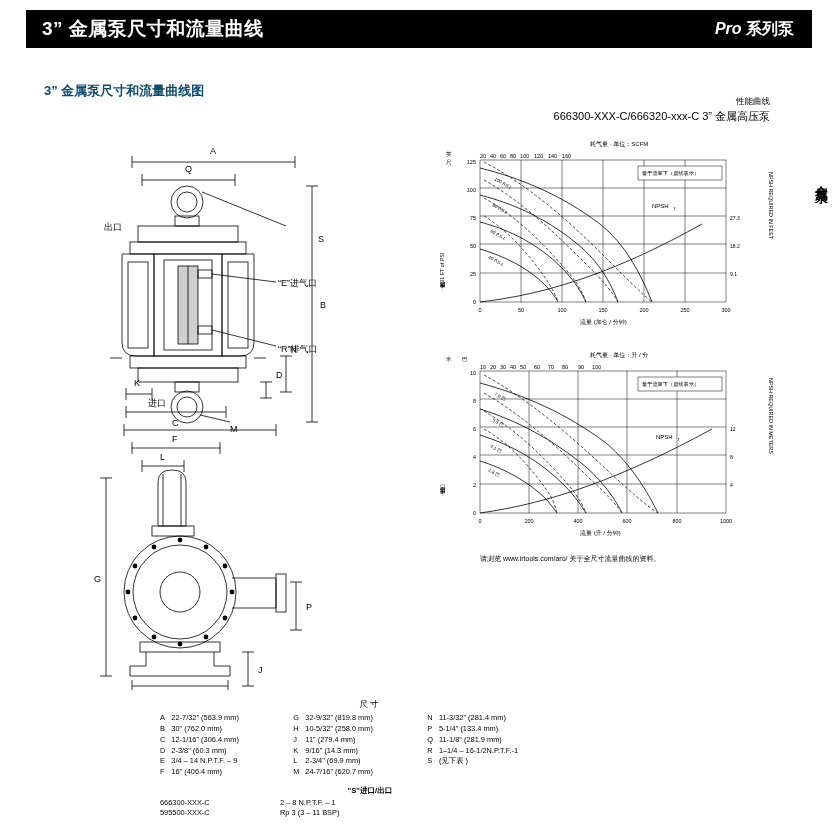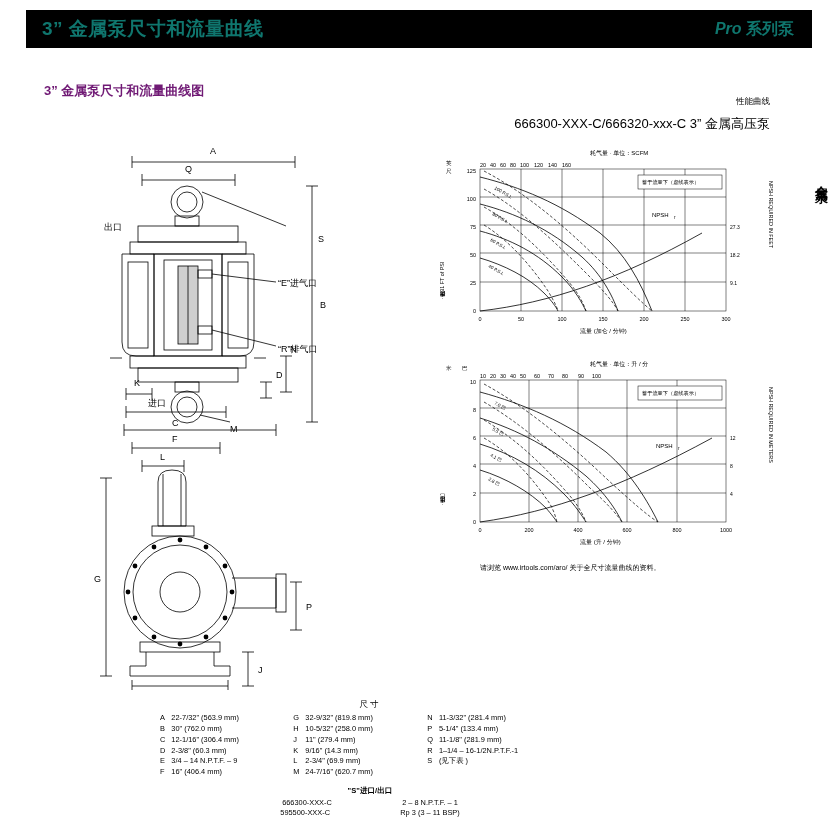--- a/index.html
+++ b/index.html
@@ -8,71 +8,71 @@
     width: 838px; height: 829px;
     background: #ffffff;
     font-family: "Liberation Sans", sans-serif;
     color: #000;
     position: relative;
     overflow: hidden;
   }
   
   .header {
     position: absolute; left: 26px; top: 10px; width: 786px; height: 38px;
-    background: #000; color: #0f766e;
+    background: #000; color: #ffffff;
     display: flex; align-items: center; justify-content: space-between;
     padding: 0 18px 0 16px;
   }
   .header .title { font-size: 19px; font-weight: bold; letter-spacing: .5px; }
   .header .right { font-size: 16px; font-weight: bold; }
   .header .right .pro { font-style: italic; }
 
   
   .side-tab {
     position: absolute; right: 8px; top: 175px;
     width: 22px; font-size: 13px; font-weight: bold;
     writing-mode: vertical-rl; text-orientation: upright;
     letter-spacing: 3px; color: #000;
   }
 
   
   .sec-title {
     position: absolute; left: 44px; top: 82px;
-    color: #701a75; font-size: 13px; font-weight: bold;
+    color: #0c4a6e; font-size: 13px; font-weight: bold;
   }
 
   
   .drawing { position: absolute; left: 80px; top: 130px; width: 340px; height: 560px; }
   .drawing svg { display:block; }
 
   
   .charts { position: absolute; left: 440px; top: 95px; width: 330px; height: 500px; }
   .chart-head { text-align:right; font-size: 8px; line-height: 1.5; }
   .chart-head .t1 { font-size: 8.5px; }
-  .chart-head .t2 { font-size: 13px; margin-top:6px; }
+  .chart-head .t2 { font-size: 11px; }
   .chart-note { font-size: 7px; margin-top: 6px; color:#000; }
 
   .chartbox { position: relative; }
   .chartbox svg { display:block; }
 
   .vlabel-left, .vlabel-right {
     position: absolute; font-size: 6.5px;
     writing-mode: vertical-rl; text-orientation: mixed;
   }
   .vlabel-left { transform: rotate(180deg); }
 
   
   .dimtable { position: absolute; left: 160px; top: 698px; width: 420px; font-size: 7.4px; line-height: 1.45; }
   .dimtable .dt-title { text-align:center; font-weight:normal; font-size:8.5px; margin-bottom:3px; letter-spacing:2px;}
   .dimtable table { border-collapse: collapse; width: 100%; }
   .dimtable td { padding: 0 6px 0 0; white-space: nowrap; vertical-align: top; }
   .dimtable td.k { width: 10px; font-weight: normal; }
   .inlet { margin-top: 7px; text-align:center; font-size:7.6px; font-weight:bold; }
   .inlet-rows { margin-top: 2px; font-size: 7.4px; }
-  .inlet-rows .r { display:flex;justify-content:center; }
+  .inlet-rows .r { display:flex; }
   .inlet-rows .r .a { width: 120px; }
   .inlet-rows .r .b { }
 </style>
 </head>
 <body>
 
 <div class="header">
   <div class="title">3”  金属泵尺寸和流量曲线</div>
   <div class="right">
     <span class="pro">Pro</span><span> 系列泵</span>

